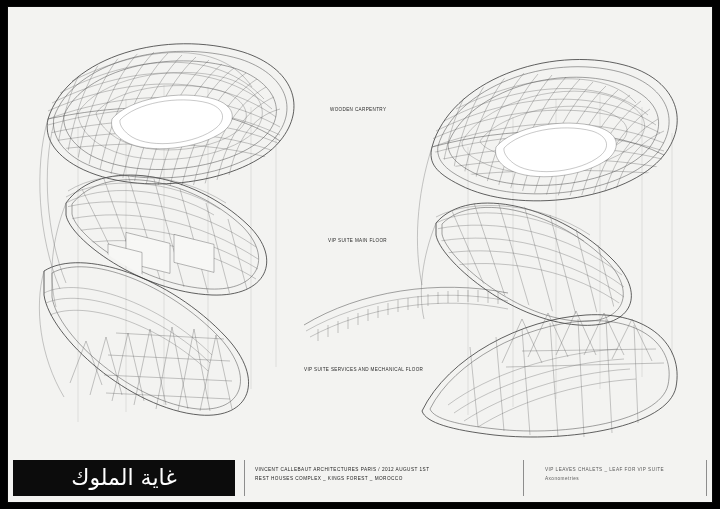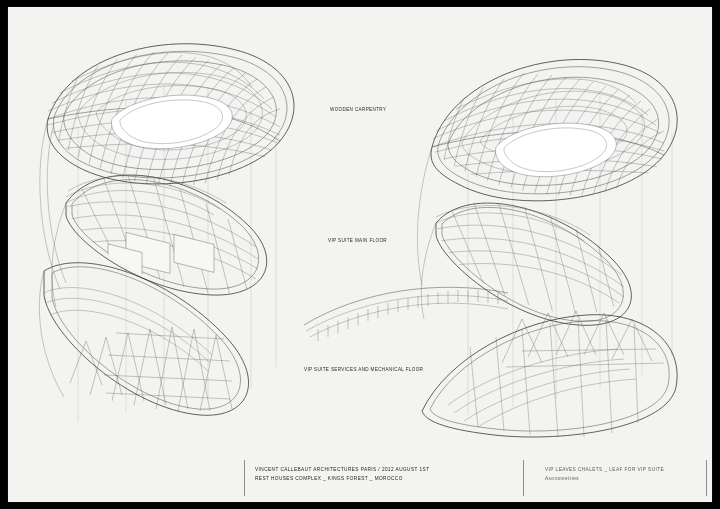--- a/index.html
+++ b/index.html
@@ -382,20 +382,23 @@
           <path class="lnf" d="M428 216 C414 250 410 286 416 312"></path>
         </g>
       </svg>
 
       <div class="annot annot-1">WOODEN CARPENTRY</div>
       <div class="annot annot-2">VIP SUITE MAIN FLOOR</div>
       <div class="annot annot-3">VIP SUITE SERVICES AND MECHANICAL FLOOR</div>
     </div>
 
     <div class="titlebar">
+      <div class="title-black">
+        <span class="title-arabic">غاية الملوك</span>
+      </div>
       <div class="title-divider div-1"></div>
       <div class="title-divider div-2"></div>
       <div class="title-divider div-3"></div>
 
       <div class="title-block block-center">
         <span class="block-line">VINCENT CALLEBAUT ARCHITECTURES PARIS / 2012 AUGUST 1ST</span>
         <span class="block-line">REST HOUSES COMPLEX _ KINGS FOREST _ MOROCCO</span>
       </div>
 
       <div class="title-block block-right">

